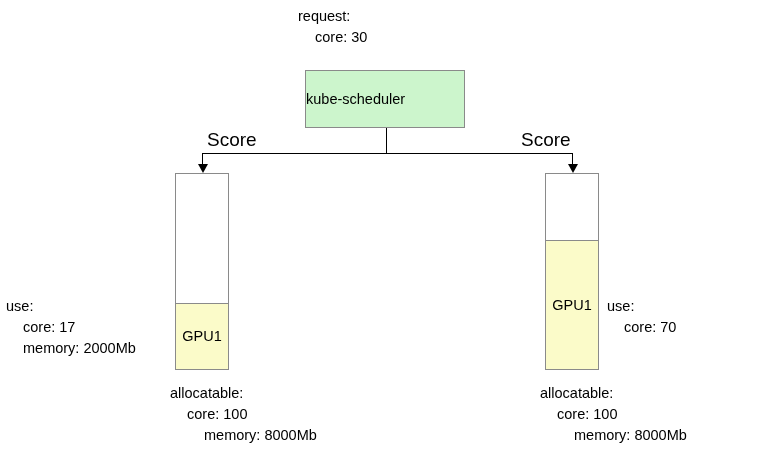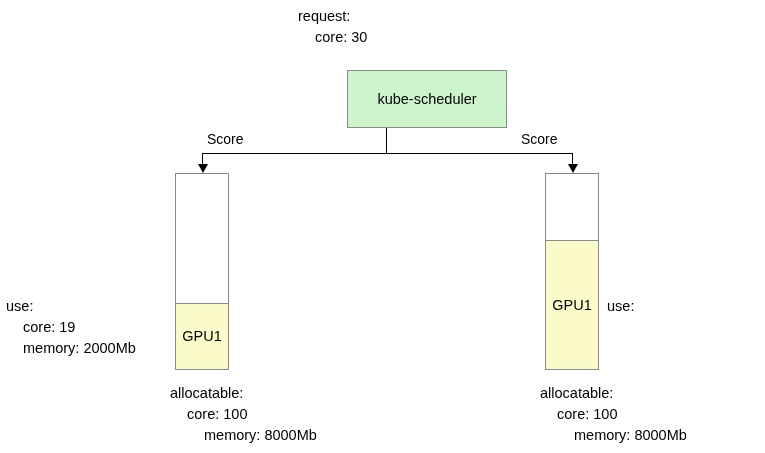--- a/index.html
+++ b/index.html
@@ -37,23 +37,21 @@
     position: absolute;
     left: 305px;
     top: 70px;
     width: 160px;
     height: 58px;
     background: #ccf5cc;
     border: 1px solid #8a8a8a;
     box-sizing: border-box;
     display: flex;
     align-items: center;
-    justify-content: center;
     font-size: 14.5px;
-    margin-left: 42px;
   }
 
   
   .line-v {
     position: absolute;
     width: 1px;
     background: #000000;
   }
   .line-h {
     position: absolute;
@@ -64,21 +62,21 @@
     position: absolute;
     width: 0;
     height: 0;
     border-left: 5px solid transparent;
     border-right: 5px solid transparent;
     border-top: 9px solid #000000;
   }
 
   .score-label {
     position: absolute;
-    font-size: 14px;
+    font-size: 19px;
     line-height: 17px;
     white-space: nowrap;
   }
 
   
   .node-bar {
     position: absolute;
     width: 54px;
     border: 1px solid #8a8a8a;
     box-sizing: border-box;
@@ -130,38 +128,39 @@
   <div class="score-label" style="left:521px; top:131px;">Score</div>
 
   <div class="node-bar" id="left-node-bar" style="left:175px; top:173px; height:197px;">
     <div class="node-used" id="left-node-used" style="height:34%;">
       <span>GPU1</span>
     </div>
   </div>
 
   <div class="txt-block" style="left:6px; top:296px;">
     <div class="l0">use:</div>
-    <div class="l1">core: 19</div>
+    <div class="l1">core: 17</div>
     <div class="l1">memory: 2000Mb</div>
   </div>
 
   <div class="txt-block" style="left:170px; top:383px;">
     <div class="l0">allocatable:</div>
     <div class="l1">core: 100</div>
     <div class="l2">memory: 8000Mb</div>
   </div>
 
   <div class="node-bar" id="right-node-bar" style="left:545px; top:173px; height:197px;">
     <div class="node-used" id="right-node-used" style="height:66%;">
       <span>GPU1</span>
     </div>
   </div>
 
   <div class="txt-block" style="left:607px; top:296px;">
     <div class="l0">use:</div>
+    <div class="l1">core: 70</div>
   </div>
 
   <div class="txt-block" style="left:540px; top:383px;">
     <div class="l0">allocatable:</div>
     <div class="l1">core: 100</div>
     <div class="l2">memory: 8000Mb</div>
   </div>
 
 </div>
 

